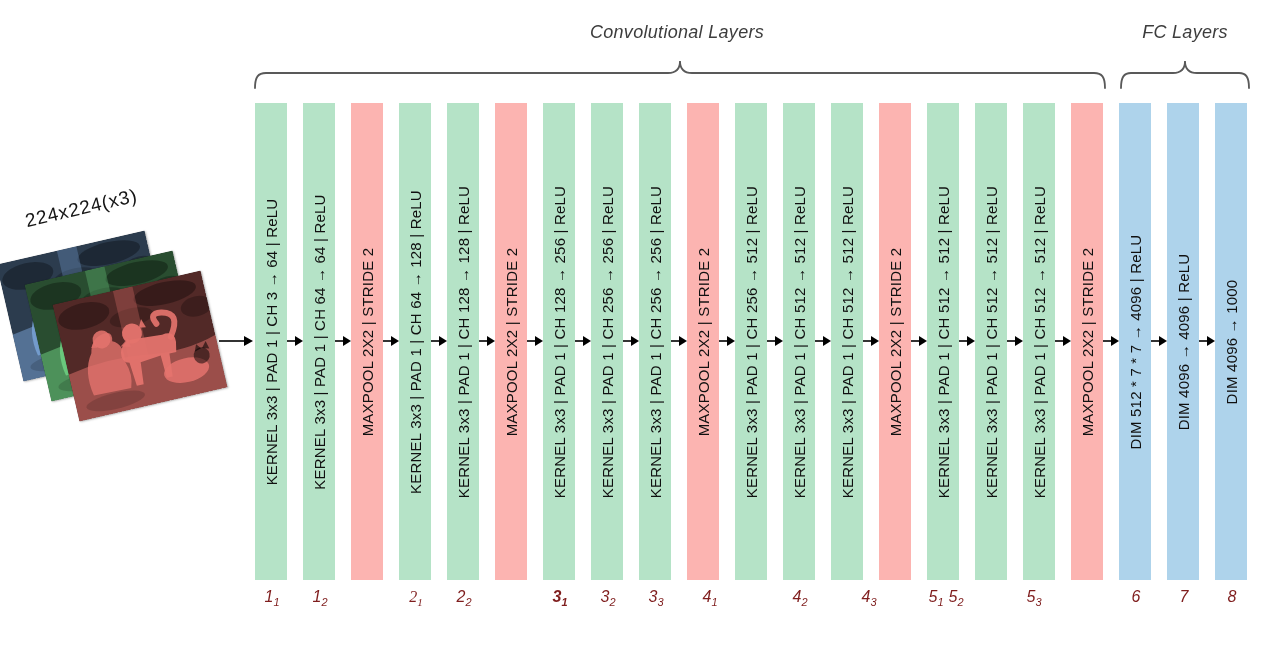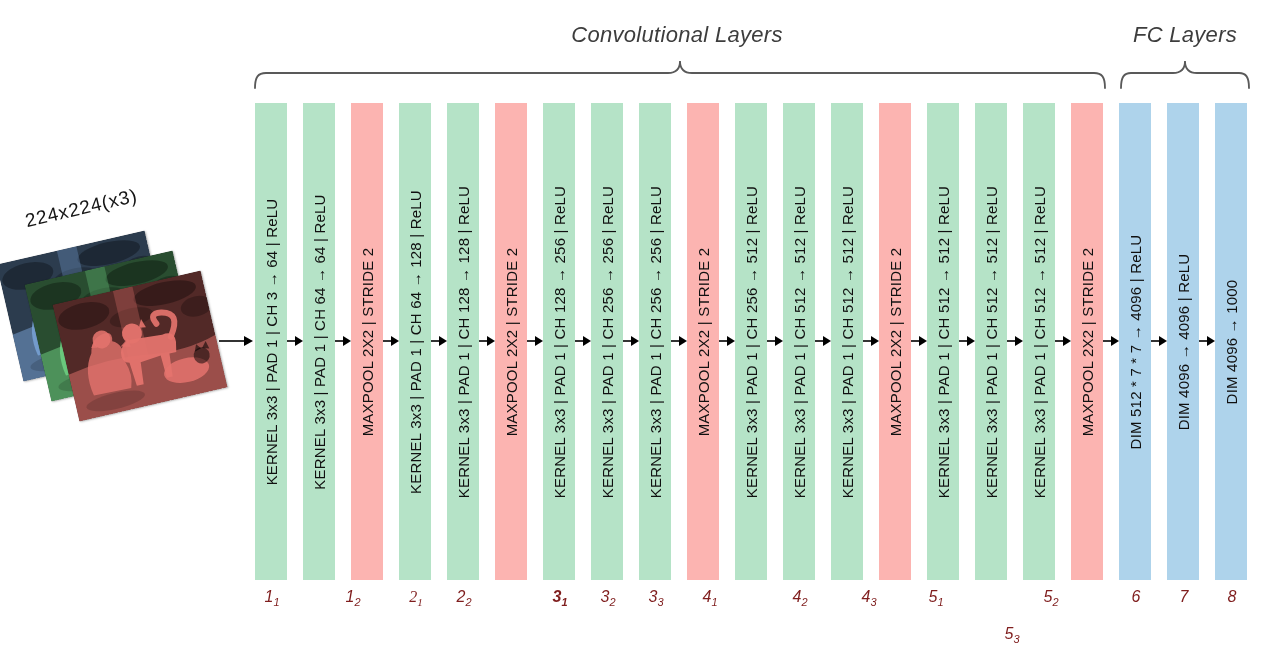--- a/index.html
+++ b/index.html
@@ -3,21 +3,21 @@
 <meta charset="utf-8">
 <style>
   html,body{margin:0;padding:0;background:#fff;}
   #stage{
     position:relative;width:1280px;height:646px;background:#ffffff;overflow:hidden;
     font-family:"Liberation Sans", sans-serif;
   }
   
   .section-title{
     position:absolute;top:22px;transform:translateX(-50%);
-    font-style:italic;font-size:22px;letter-spacing:.3px;color:#3d3d3d;white-space:nowrap;
+    font-style:italic;font-size:18px;letter-spacing:.3px;color:#3d3d3d;white-space:nowrap;
   }
   .brace{position:absolute;top:60px;}
   .brace path{fill:none;stroke:#595959;stroke-width:1.8;stroke-linecap:round;}
 
   
   .bar{position:absolute;top:103px;width:32px;height:477px;}
   .bar.conv{background:var(--conv-color,#b5e3c7);}
   .bar.pool{background:var(--pool-color,#fcb4b1);}
   .bar.fc{background:var(--fc-color,#aed3eb);}
   .bar-text{
@@ -127,21 +127,21 @@
           <polygon points="8,2 16,7 8,12" fill="#000"></polygon>
         </svg></div>
       <div class="layer-label" style="left: 272px;"><span>1</span><sub>1</sub></div>
       <div class="bar conv" style="left: 303px;">
         <span class="bar-text">KERNEL 3x3 | PAD 1 | CH 64 → 64 | ReLU</span>
       </div>
       <div class="gap-arrow" style="left: 335px;"><svg width="16" height="14" viewBox="0 0 16 14">
           <line x1="0" y1="7" x2="9" y2="7" stroke="#000" stroke-width="1.6"></line>
           <polygon points="8,2 16,7 8,12" fill="#000"></polygon>
         </svg></div>
-      <div class="layer-label" style="left: 320px; margin-left: 33px;"><span>1</span><sub>2</sub></div>
+      <div class="layer-label" style="left: 320px;"><span>1</span><sub>2</sub></div>
       <div class="bar pool" style="left: 351px;">
         <span class="bar-text">MAXPOOL 2X2 | STRIDE 2</span>
       </div>
       <div class="gap-arrow" style="left: 383px;"><svg width="16" height="14" viewBox="0 0 16 14">
           <line x1="0" y1="7" x2="9" y2="7" stroke="#000" stroke-width="1.6"></line>
           <polygon points="8,2 16,7 8,12" fill="#000"></polygon>
         </svg></div>
       <div class="bar conv" style="left: 399px;">
         <span class="bar-text">KERNEL 3x3 | PAD 1 | CH 64 → 128 | ReLU</span>
       </div>
@@ -235,29 +235,29 @@
           <polygon points="8,2 16,7 8,12" fill="#000"></polygon>
         </svg></div>
       <div class="layer-label" style="left: 936px;"><span>5</span><sub>1</sub></div>
       <div class="bar conv" style="left: 975px;">
         <span class="bar-text">KERNEL 3x3 | PAD 1 | CH 512 → 512 | ReLU</span>
       </div>
       <div class="gap-arrow" style="left: 1007px;"><svg width="16" height="14" viewBox="0 0 16 14">
           <line x1="0" y1="7" x2="9" y2="7" stroke="#000" stroke-width="1.6"></line>
           <polygon points="8,2 16,7 8,12" fill="#000"></polygon>
         </svg></div>
-      <div class="layer-label" style="left: 1051px;"><span>5</span><sub>2</sub></div>
+      <div class="layer-label" style="left: 956px;"><span>5</span><sub>2</sub></div>
       <div class="bar conv" style="left: 1023px;">
         <span class="bar-text">KERNEL 3x3 | PAD 1 | CH 512 → 512 | ReLU</span>
       </div>
       <div class="gap-arrow" style="left: 1055px;"><svg width="16" height="14" viewBox="0 0 16 14">
           <line x1="0" y1="7" x2="9" y2="7" stroke="#000" stroke-width="1.6"></line>
           <polygon points="8,2 16,7 8,12" fill="#000"></polygon>
         </svg></div>
-      <div class="layer-label" style="left: 1012px; margin-top: 37px;"><span>5</span><sub>3</sub></div>
+      <div class="layer-label" style="left: 1034px;"><span>5</span><sub>3</sub></div>
       <div class="bar pool" style="left: 1071px;">
         <span class="bar-text">MAXPOOL 2X2 | STRIDE 2</span>
       </div>
       <div class="gap-arrow" style="left: 1103px;"><svg width="16" height="14" viewBox="0 0 16 14">
           <line x1="0" y1="7" x2="9" y2="7" stroke="#000" stroke-width="1.6"></line>
           <polygon points="8,2 16,7 8,12" fill="#000"></polygon>
         </svg></div>
       <div class="bar fc" style="left: 1119px;">
         <span class="bar-text">DIM 512 * 7 * 7 → 4096 | ReLU</span>
       </div>

